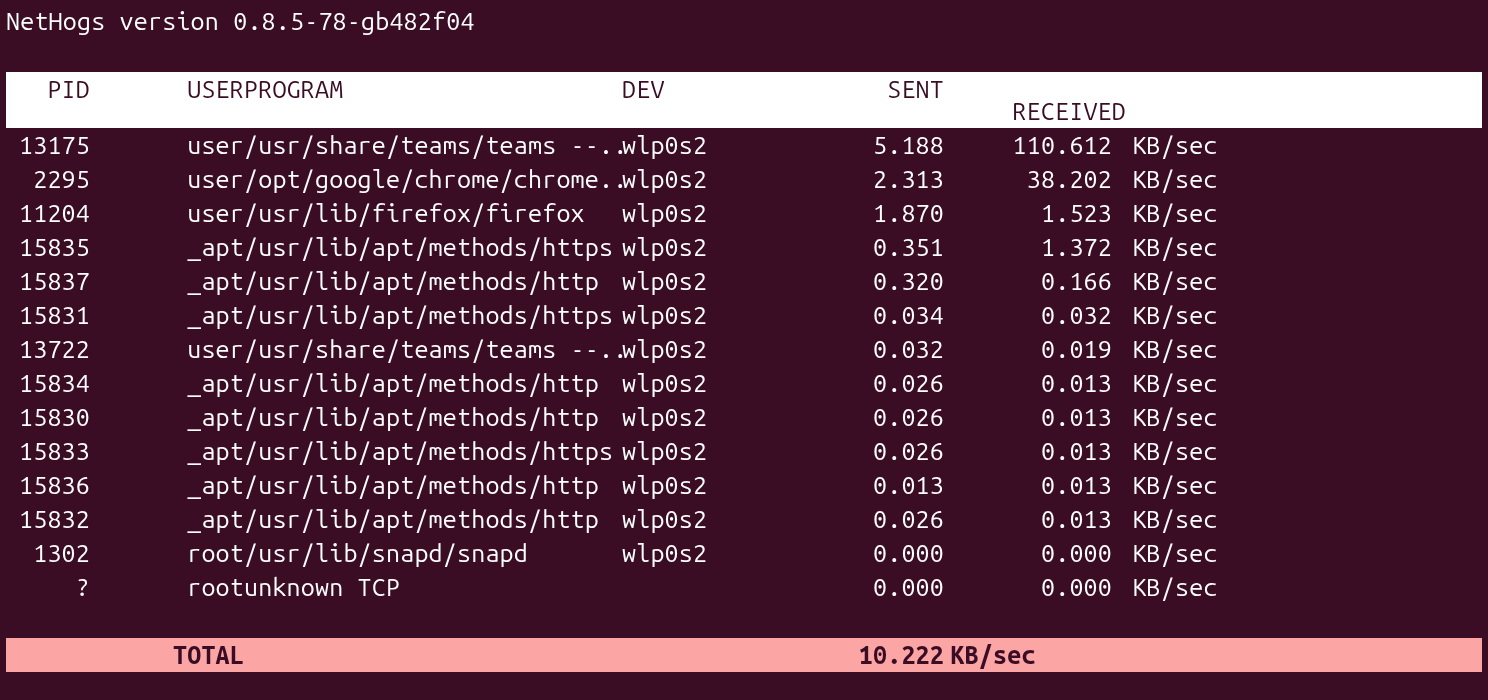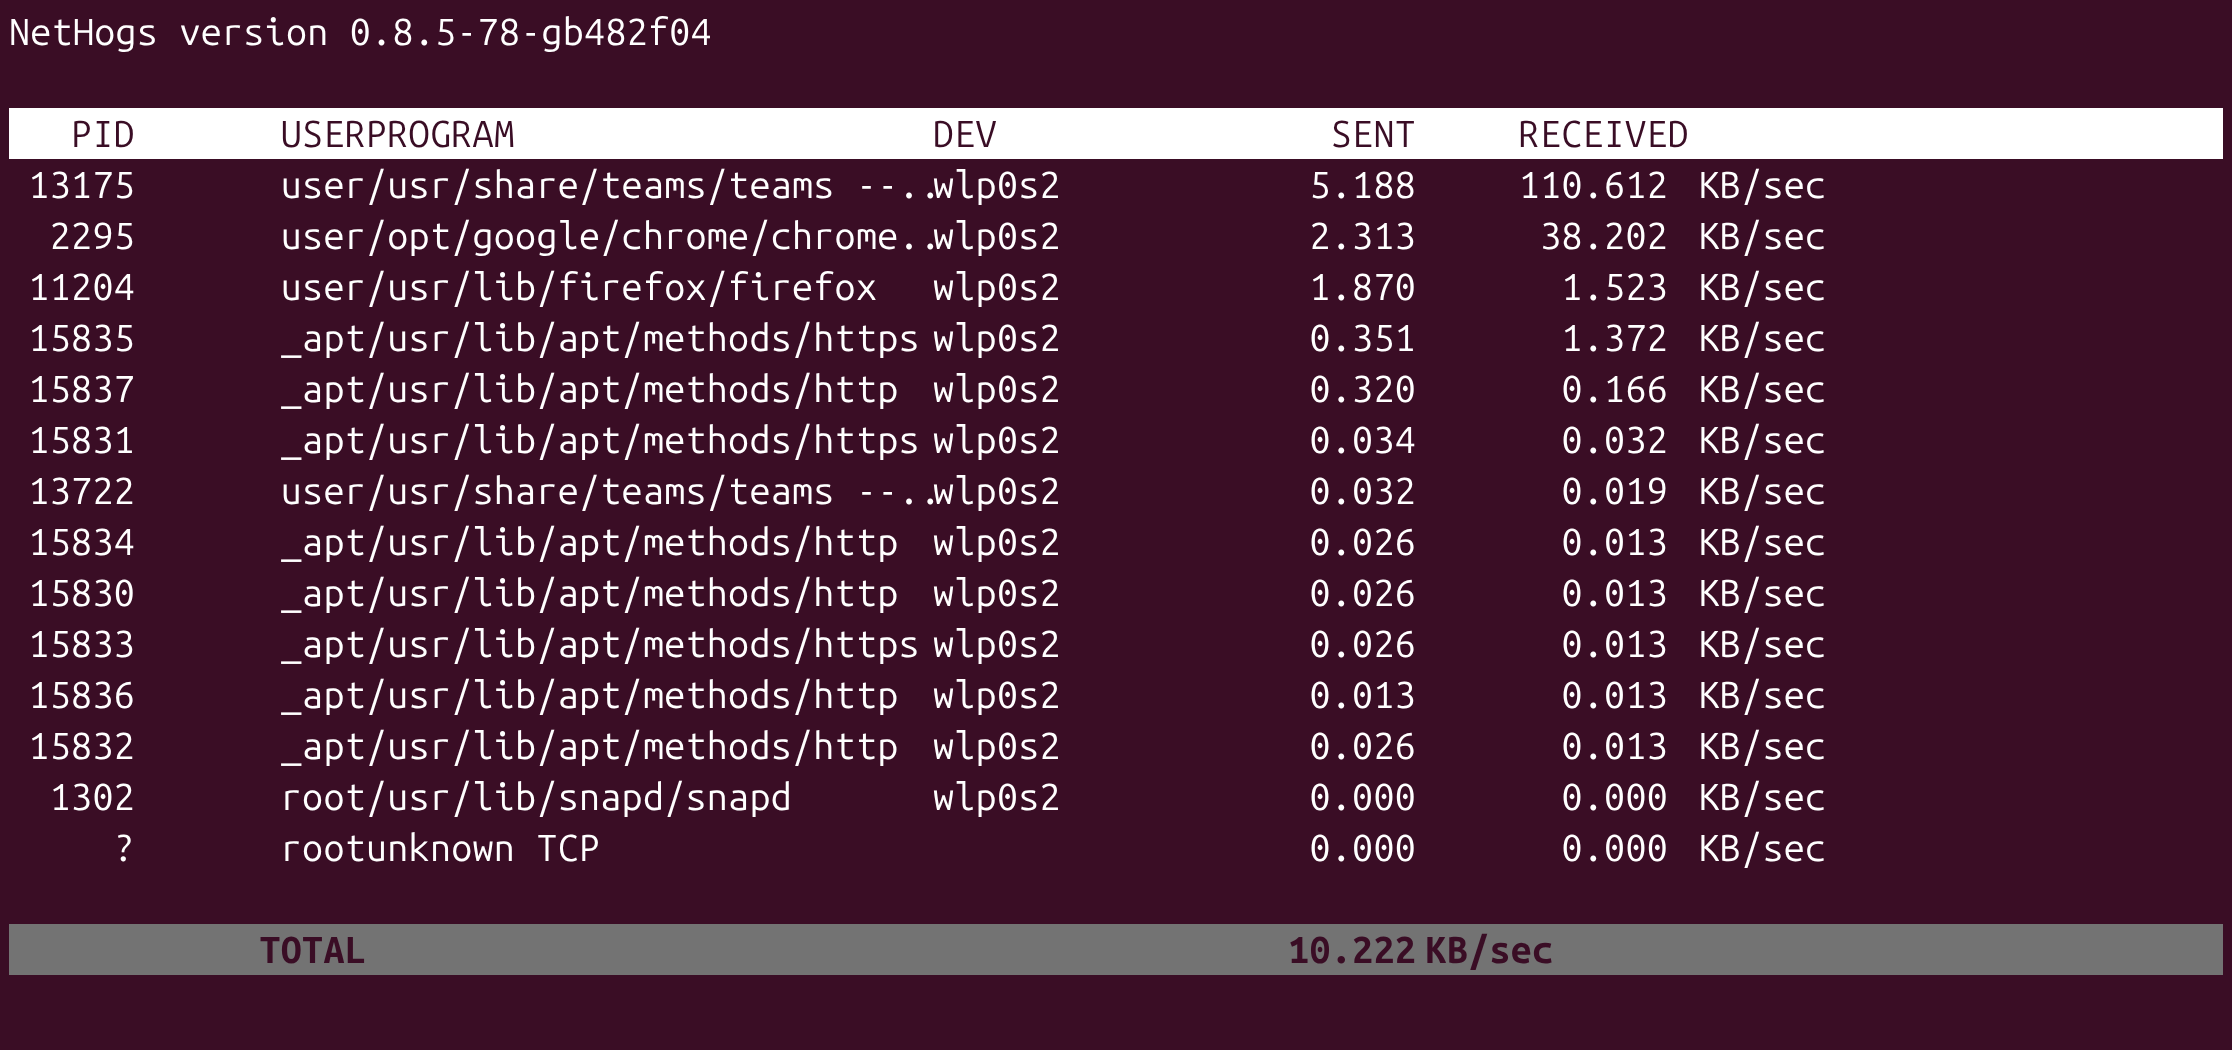--- a/index.html
+++ b/index.html
@@ -16,38 +16,38 @@
   .title-line { white-space: pre; letter-spacing: 0.2px; }
   .spacer { height: 34px; }
 
   .row { display: flex; white-space: pre; letter-spacing: 0.2px; }
   .header-row {
     background: #ffffff;
     color: #3a0d25;
     font-weight: normal;
   }
   .total-row {
-    background: #737373;
+    background: #fca5a5;
     color: #3a0d25;
     font-weight: bold;
   }
 
   
   .c-pid   { width: 7ch; text-align: right; padding-right: 1ch; }
   .c-user  { width: 10ch; text-align: right; }
   .c-prog  { width: 27ch; text-align: left; }
   .c-dev   { width: 12ch; text-align: left; }
   .c-sent  { width: 11ch; text-align: right; }
   .c-recv  { width: 13ch; text-align: right; padding-right: 1ch; }
   .c-unit  { width: 7ch; text-align: center; }
 
   
   .header-row .c-prog { text-align: left; }
   .header-row .c-sent { text-align: right; }
-  .header-row .c-recv { text-align: right; padding-right: 0; }
+  .header-row .c-recv { text-align: right; padding-right: 0; margin-top: 22px; }
 
   .bottom-bar { background: #3a0d25; height: 12px; }
 </style>
 </head>
 <body>
 
 <div class="title-line">NetHogs version 0.8.5-78-gb482f04</div>
 
 <div class="spacer"></div>
 

